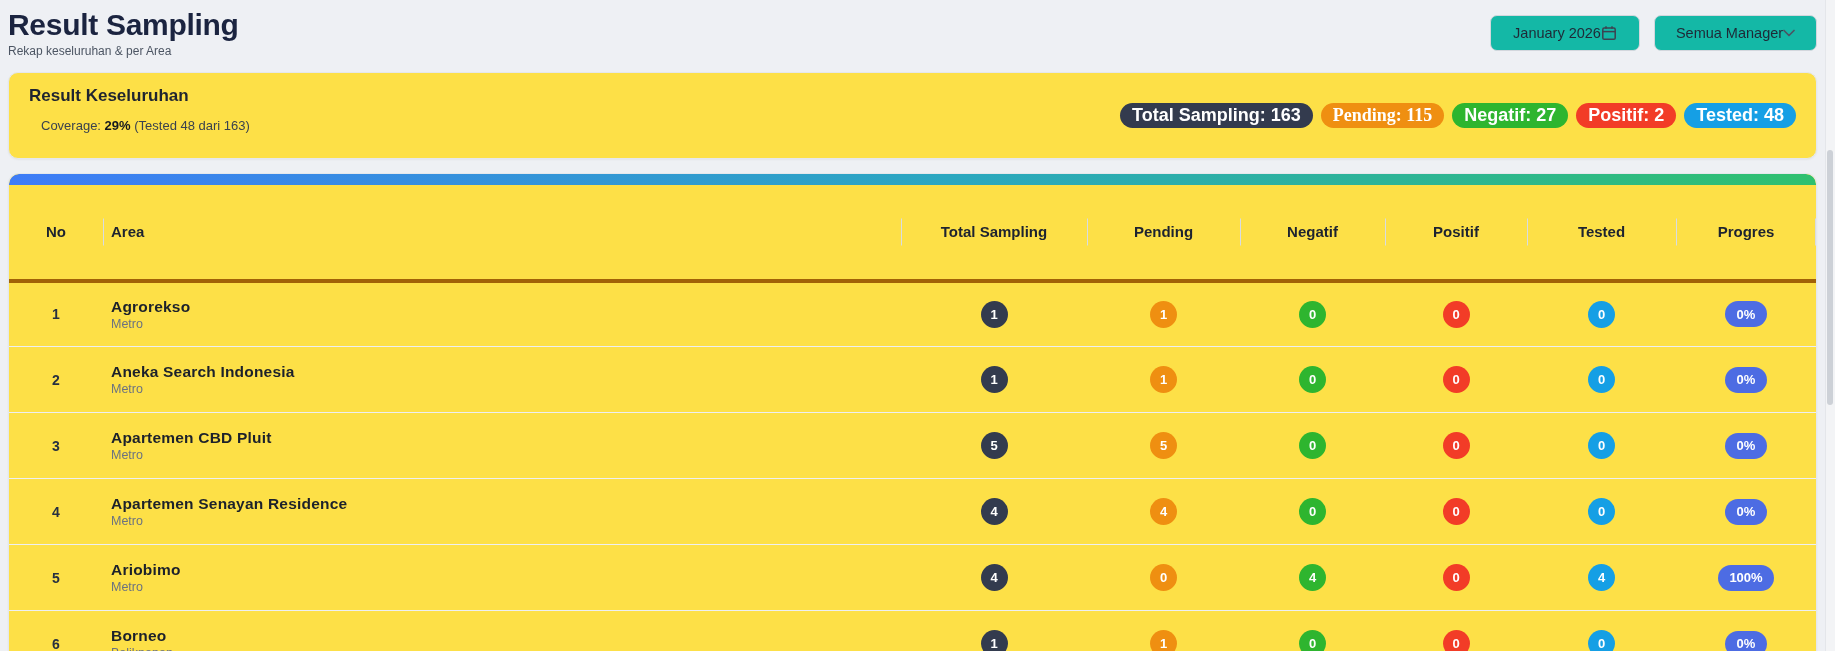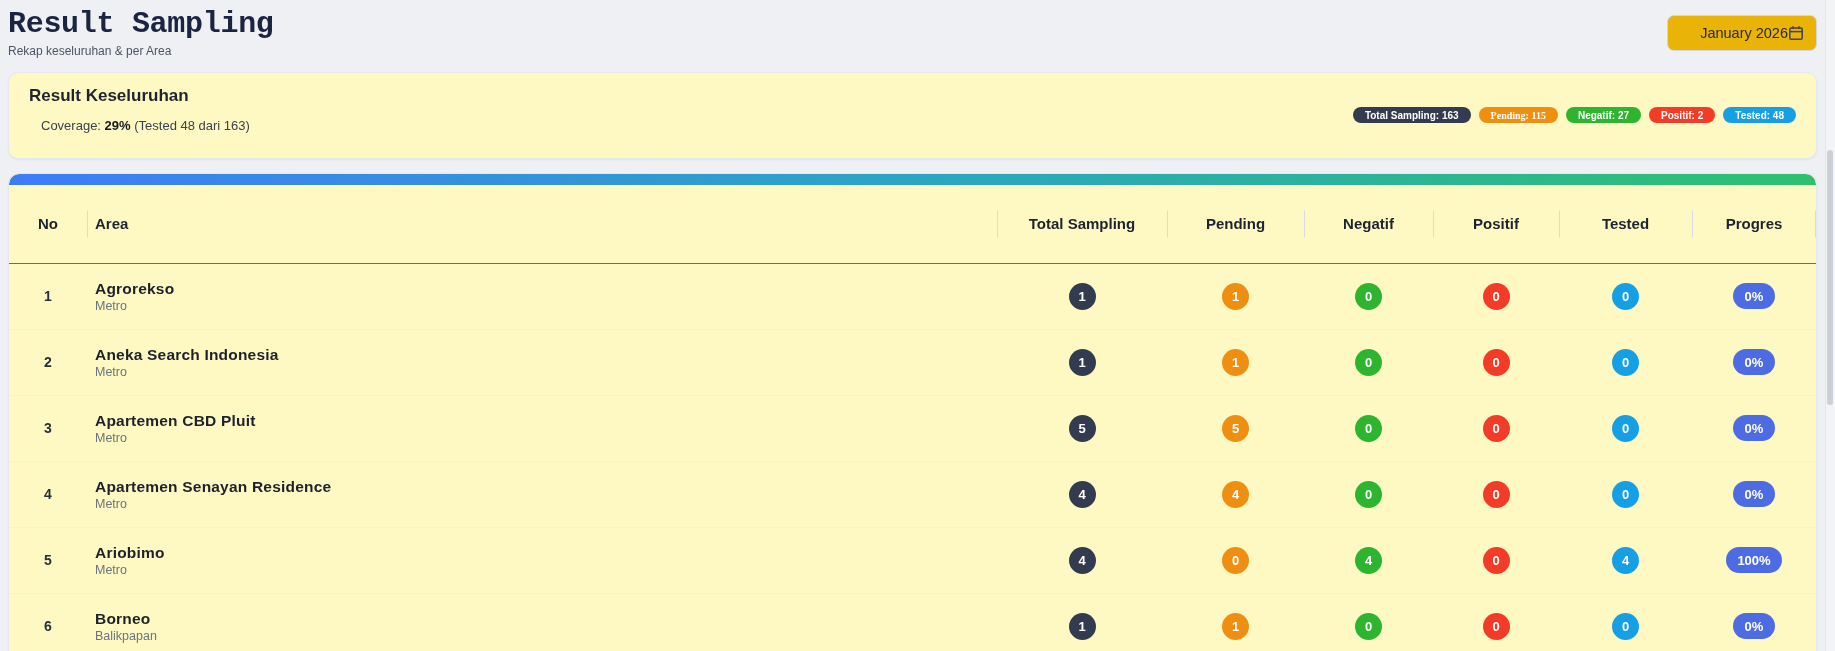--- a/index.html
+++ b/index.html
@@ -6,62 +6,62 @@
   body{
     width:1835px;height:651px;overflow:hidden;
     background:#eef0f4;
     font-family:"Liberation Sans", sans-serif;
     color:#212529;
   }
   .page{padding:8px 18px 0 8px;}
 
   
   .topbar{display:flex;justify-content:space-between;align-items:flex-start;}
-  .page-title{margin:0;font-size:30px;font-weight:bold;letter-spacing:-0.3px;color:#1b2440;line-height:1.12;font-family:Liberation Mono, monospace;}
+  .page-title{margin:0;font-size:30px;font-weight:bold;letter-spacing:-0.3px;color:#1b2440;line-height:1.12;}
   .page-subtitle{margin:2px 0 0 0;font-size:12px;color:#4c5563;}
   .controls{display:flex;gap:14px;margin-top:7px;}
   .ctl{
-    height:36px;box-sizing:border-box;background:#eab308;border:1px solid #d3d7dd;border-radius:7px;
-    display:flex;align-items:center;justify-content:flex-end;padding:0 12px;
+    height:36px;box-sizing:border-box;background:#14b8a6;border:1px solid #d3d7dd;border-radius:7px;
+    display:flex;align-items:center;justify-content:center;padding:0 12px;
     font-size:14.5px;color:#1f2937;cursor:pointer;
   }
   .month{width:150px;}
   .mgr{width:163px;}
   .dl-btn{
     height:36px;border:none;border-radius:7px;display:flex;align-items:center;gap:9px;
     padding:0 16px;color:#fff;font-weight:bold;font-size:14.5px;cursor:pointer;
     font-family:"Liberation Sans", sans-serif;
   }
 
   
   .card{
-    background:#fef9c3;border:1px solid #e5e8ec;border-radius:10px;
+    background:#fde047;border:1px solid #e5e8ec;border-radius:10px;
     box-shadow:0 1px 2px rgba(20,30,60,.05);
   }
   .summary{
     margin-top:14px;padding:13px 20px;display:flex;align-items:center;justify-content:space-between;
   }
   .summary-title{margin:0 0 6px 0;font-size:17px;font-weight:bold;color:#1f2430;}
   .coverage{margin:12px;font-size:13px;color:#3a424e;}
   .coverage b{color:#14181f;}
   .summary-badges{display:flex;gap:8px;align-items:center;}
   .pill-badge{
-    height:16px;border-radius:13px;padding:0 12px;display:inline-flex;align-items:center;
-    color:#fff;font-weight:bold;font-size:10px;white-space:nowrap;
+    height:25px;border-radius:13px;padding:0 12px;display:inline-flex;align-items:center;
+    color:#fff;font-weight:bold;font-size:18px;white-space:nowrap;
   }
 
   
   .table-card{
     margin-top:14px;border-radius:11px 11px 0 0;border-bottom:none;min-height:510px;overflow:hidden;
   }
   .grad-bar{height:11px;border-radius:10px 10px 0 0;}
   table{width:100%;border-collapse:collapse;table-layout:fixed;}
   thead th{
-    height:62px;padding:8px;font-size:15px;font-weight:bold;color:#1d2330;
-    text-align:center;position:relative;border-bottom:1px solid #a16207;
+    height:62px;padding:16px;font-size:15px;font-weight:bold;color:#1d2330;
+    text-align:center;position:relative;border-bottom:4px solid #a16207;
   }
   thead th.h0{width:62px;}
   thead th.h1{text-align:left;padding-left:8px;}
   thead th.h2{width:154px;}
   thead th.h3{width:121px;}
   thead th.h4{width:113px;margin-top:8px;}
   thead th.h5{width:110px;}
   thead th.h6{width:117px;}
   thead th.h7{width:108px;}
   thead th:not(.h0)::before{
@@ -114,20 +114,28 @@
         <span>January 2026</span>
         <span class="icon">
           <svg width="16" height="16" viewBox="0 0 16 16">
             <rect x="1.8" y="3" width="12.4" height="11.3" rx="1.4" fill="none" stroke="#3c4250" stroke-width="1.5"></rect>
             <line x1="1.8" y1="6.6" x2="14.2" y2="6.6" stroke="#3c4250" stroke-width="1.5"></line>
             <line x1="5" y1="1.2" x2="5" y2="3.8" stroke="#3c4250" stroke-width="1.5"></line>
             <line x1="11" y1="1.2" x2="11" y2="3.8" stroke="#3c4250" stroke-width="1.5"></line>
           </svg>
         </span>
       </div>
+      <div class="ctl mgr">
+        <span>Semua Manager</span>
+        <span class="icon">
+          <svg width="12" height="8" viewBox="0 0 12 8">
+            <path d="M1 1.5 L6 6.5 L11 1.5" fill="none" stroke="#4b5563" stroke-width="1.7" stroke-linecap="round" stroke-linejoin="round"></path>
+          </svg>
+        </span>
+      </div>
     </div>
   </div>
 
   <section class="card summary">
     <div>
       <h2 class="summary-title">Result Keseluruhan</h2>
       <p class="coverage">
         <span>Coverage:</span>
         <b>29%</b>
         <span>(Tested 48 dari 163)</span>

